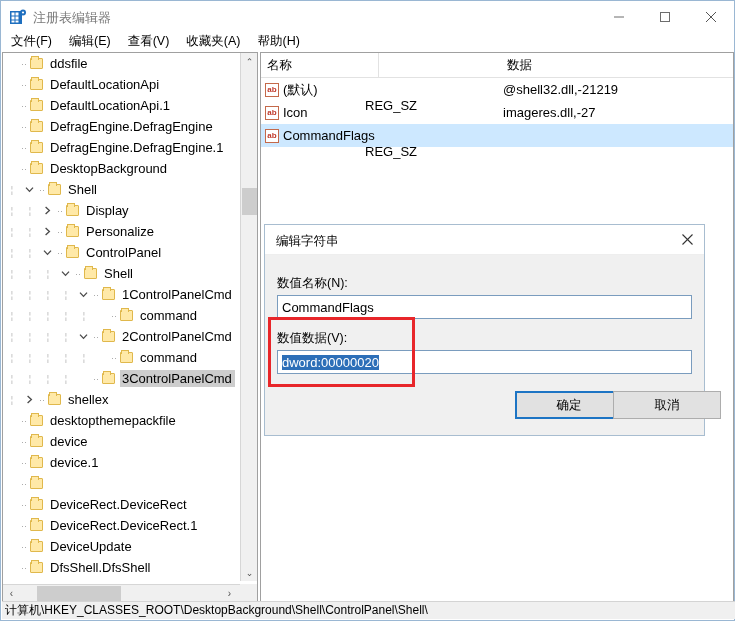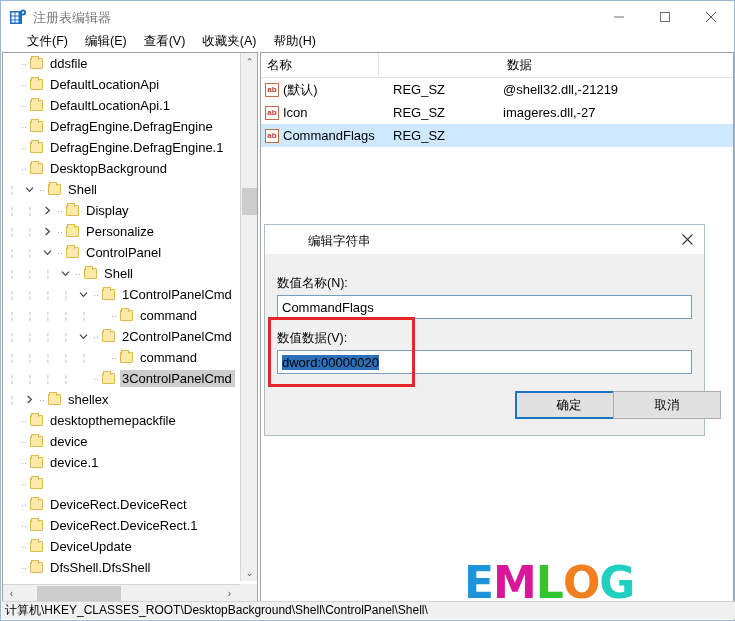--- a/index.html
+++ b/index.html
@@ -38,21 +38,21 @@
   }
   #btn-min { left: 595px; }
   #btn-max { left: 641px; }
   #btn-close { left: 687px; }
 
   
   #menubar {
     position: absolute; left: 0; top: 29px; width: 733px; height: 22px;
     background: #ffffff;
     display: flex; align-items: center;
-    padding-left: 18px;
+    padding-left: 2px;
   }
   .menu-item {
     font-size: 12.5px; color: #000; padding: 2px 9px 2px 8px;
     white-space: nowrap;
   }
 
   
   #tree-pane {
     position: absolute; left: 1px; top: 51px; width: 256px; height: 551px;
     background: #ffffff;
@@ -155,21 +155,21 @@
   .lrow {
     position: relative; height: 23px; display: flex; align-items: center;
   }
   .lrow.sel { background: #cde8ff; }
   .lcell {
     position: absolute; top: 0; height: 23px;
     display: flex; align-items: center;
     font-size: 13px; color: #000; white-space: nowrap;
   }
   .lc-name { left: 0; width: 118px; padding-left: 4px; }
-  .lc-type { left: 132px; width: 120px; }
+  .lc-type { left: 104px; width: 120px; margin-top: 16px; }
   .lc-data { left: 242px; width: 230px; }
   .abicon {
     width: 14px; height: 14px; flex: 0 0 14px; margin-right: 4px;
     background: #ffffff; border: 1px solid #c4694a;
     font-size: 8px; color: #c0392b; font-weight: bold;
     display: flex; align-items: center; justify-content: center;
     line-height: 1;
   }
 
   
@@ -178,42 +178,42 @@
     background: #f0f0f0;
     border: 1px solid #a8bdd0;
     box-shadow: 0 0 0 0 rgba(0,0,0,0);
   }
   #dlg-title {
     position: relative; height: 30px; background: #ffffff;
     border-bottom: 1px solid #eeeeee;
   }
   #dlg-title-text {
     position: absolute; left: 11px; top: 8px;
-    font-size: 12.5px; color: #000; margin-left: 32px;
+    font-size: 12.5px; color: #000;
   }
   #dlg-close {
     position: absolute; right: 0; top: 0; width: 34px; height: 29px;
     display: flex; align-items: center; justify-content: center;
     color: #333; font-size: 14px;
   }
   #dlg-body { position: relative; height: 181px; text-decoration: underline; }
   .dlbl {
     position: absolute; font-size: 12.5px; color: #000;
   }
   #lbl-name { left: 12px; top: 20px; }
   #lbl-data { left: 12px; top: 75px; }
   .dinput {
     position: absolute; height: 24px; background: #ffffff;
     border: 1px solid #7a9cbe;
     display: flex; align-items: center;
     font-size: 13px; color: #000; padding-left: 4px;
   }
   #in-name { left: 12px; top: 40px; width: 415px; }
   #in-data { left: 12px; top: 95px; width: 415px; }
-  .selhl { background: #2d6fb8; color: #000000; }
+  .selhl { background: #2d6fb8; color: #ffffff; }
   #redbox {
     position: absolute; left: 3px; top: 62px; width: 147px; height: 70px;
     border: 3px solid #e8262a;
     pointer-events: none;
   }
   .dbtn {
     position: absolute; top: 136px; height: 28px; width: 108px;
     display: flex; align-items: center; justify-content: center;
     font-size: 12.5px; color: #000;
     background: #e1e1e1; border: 1px solid #adadad;
@@ -626,19 +626,18 @@
       <div class="dlbl" id="lbl-data">数值数据(V):</div>
       <div class="dinput" id="in-data">
         <span class="selhl" placeholder="">dword:00000020</span>
       </div>
       <div id="redbox"></div>
       <div class="dbtn" id="btn-ok">确定</div>
       <div class="dbtn" id="btn-cancel">取消</div>
     </div>
   </div>
 
-  <div id="watermark"><span style="color: rgb(30, 149, 217);">E</span><span style="color: rgb(217, 23, 155);">M</span><span style="color: rgb(47, 198, 47);">L</span><span style="color: rgb(239, 127, 31);">O</span><span style="color: rgb(31, 207, 192);">G</span></div>
 
   <div id="statusbar">
     <div id="status-text">计算机\HKEY_CLASSES_ROOT\DesktopBackground\Shell\ControlPanel\Shell\</div>
   </div>
 
 </div>
 
 </body></html>

